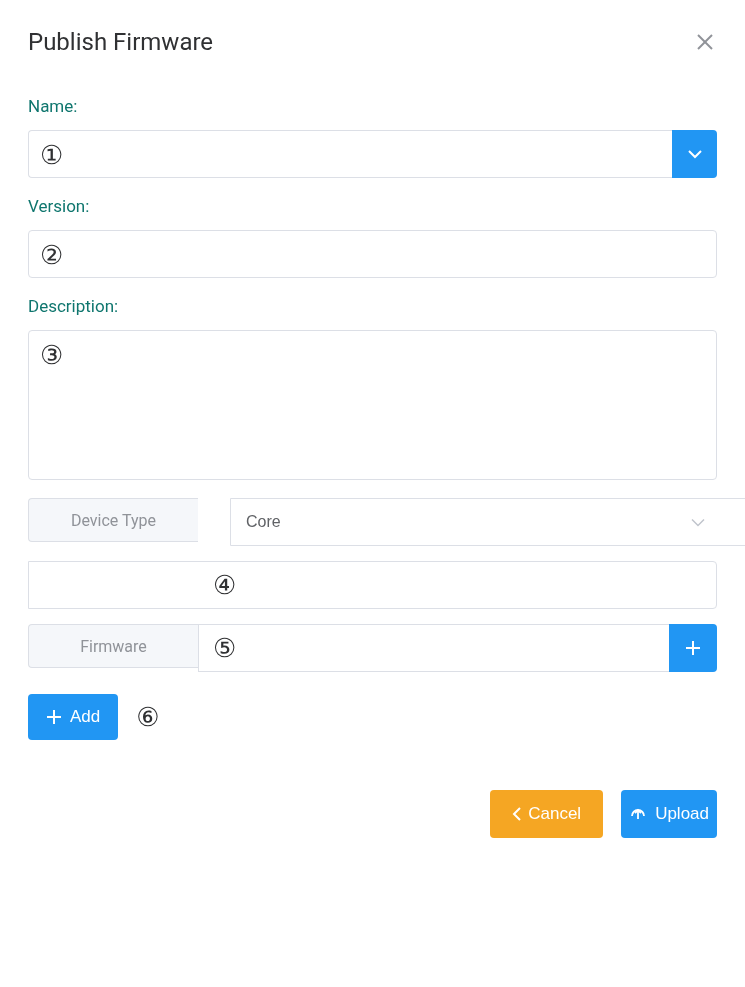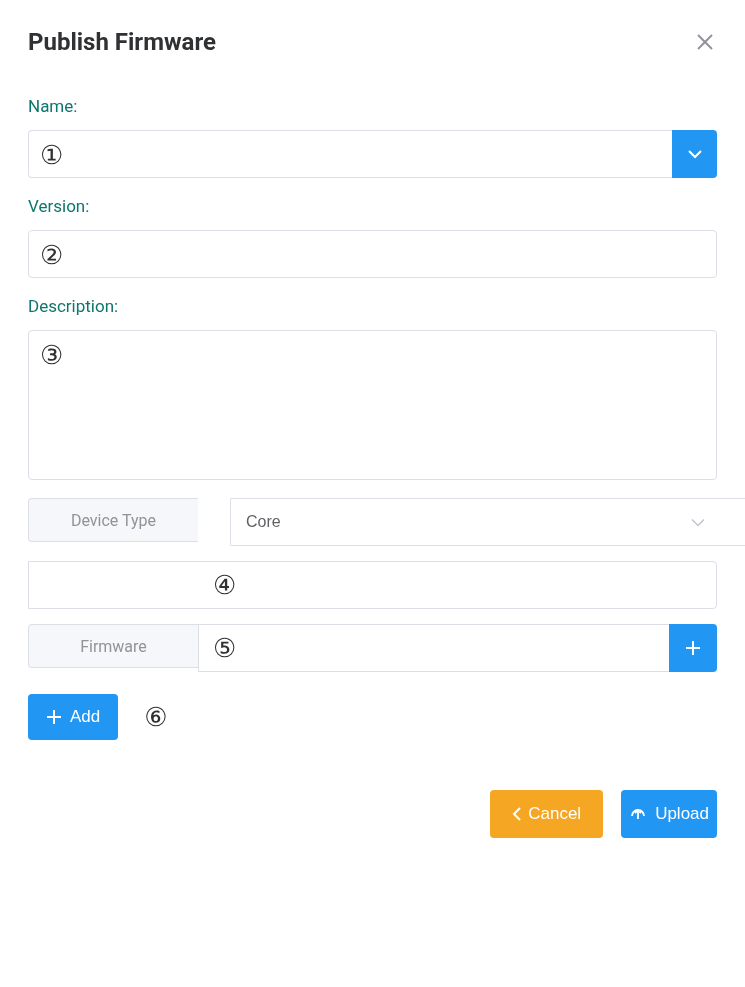--- a/index.html
+++ b/index.html
@@ -15,21 +15,21 @@
       color: #303133;
     }
     .header {
       display: flex;
       justify-content: space-between;
       align-items: center;
       margin-bottom: 40px;
     }
     .title {
       font-size: 24px;
-      font-weight: 700;
+      font-weight: 400;
       color: #303133;
     }
     .close-btn {
       cursor: pointer;
       color: #909399;
       font-size: 22px;
       width: 24px;
       height: 24px;
       display: flex;
       align-items: center;
@@ -166,21 +166,21 @@
       display: flex;
       align-items: center;
       justify-content: center;
     }
     .cover-section {
       margin-top: 22px;
     }
     .cover-row {
       display: flex;
       align-items: center;
-      gap: 26px;
+      gap: 18px;
     }
     .add-btn {
       height: 46px;
       padding: 0 18px;
       background: #2196f3;
       border: none;
       border-radius: 4px;
       color: #fff;
       font-size: 17px;
       cursor: pointer;

